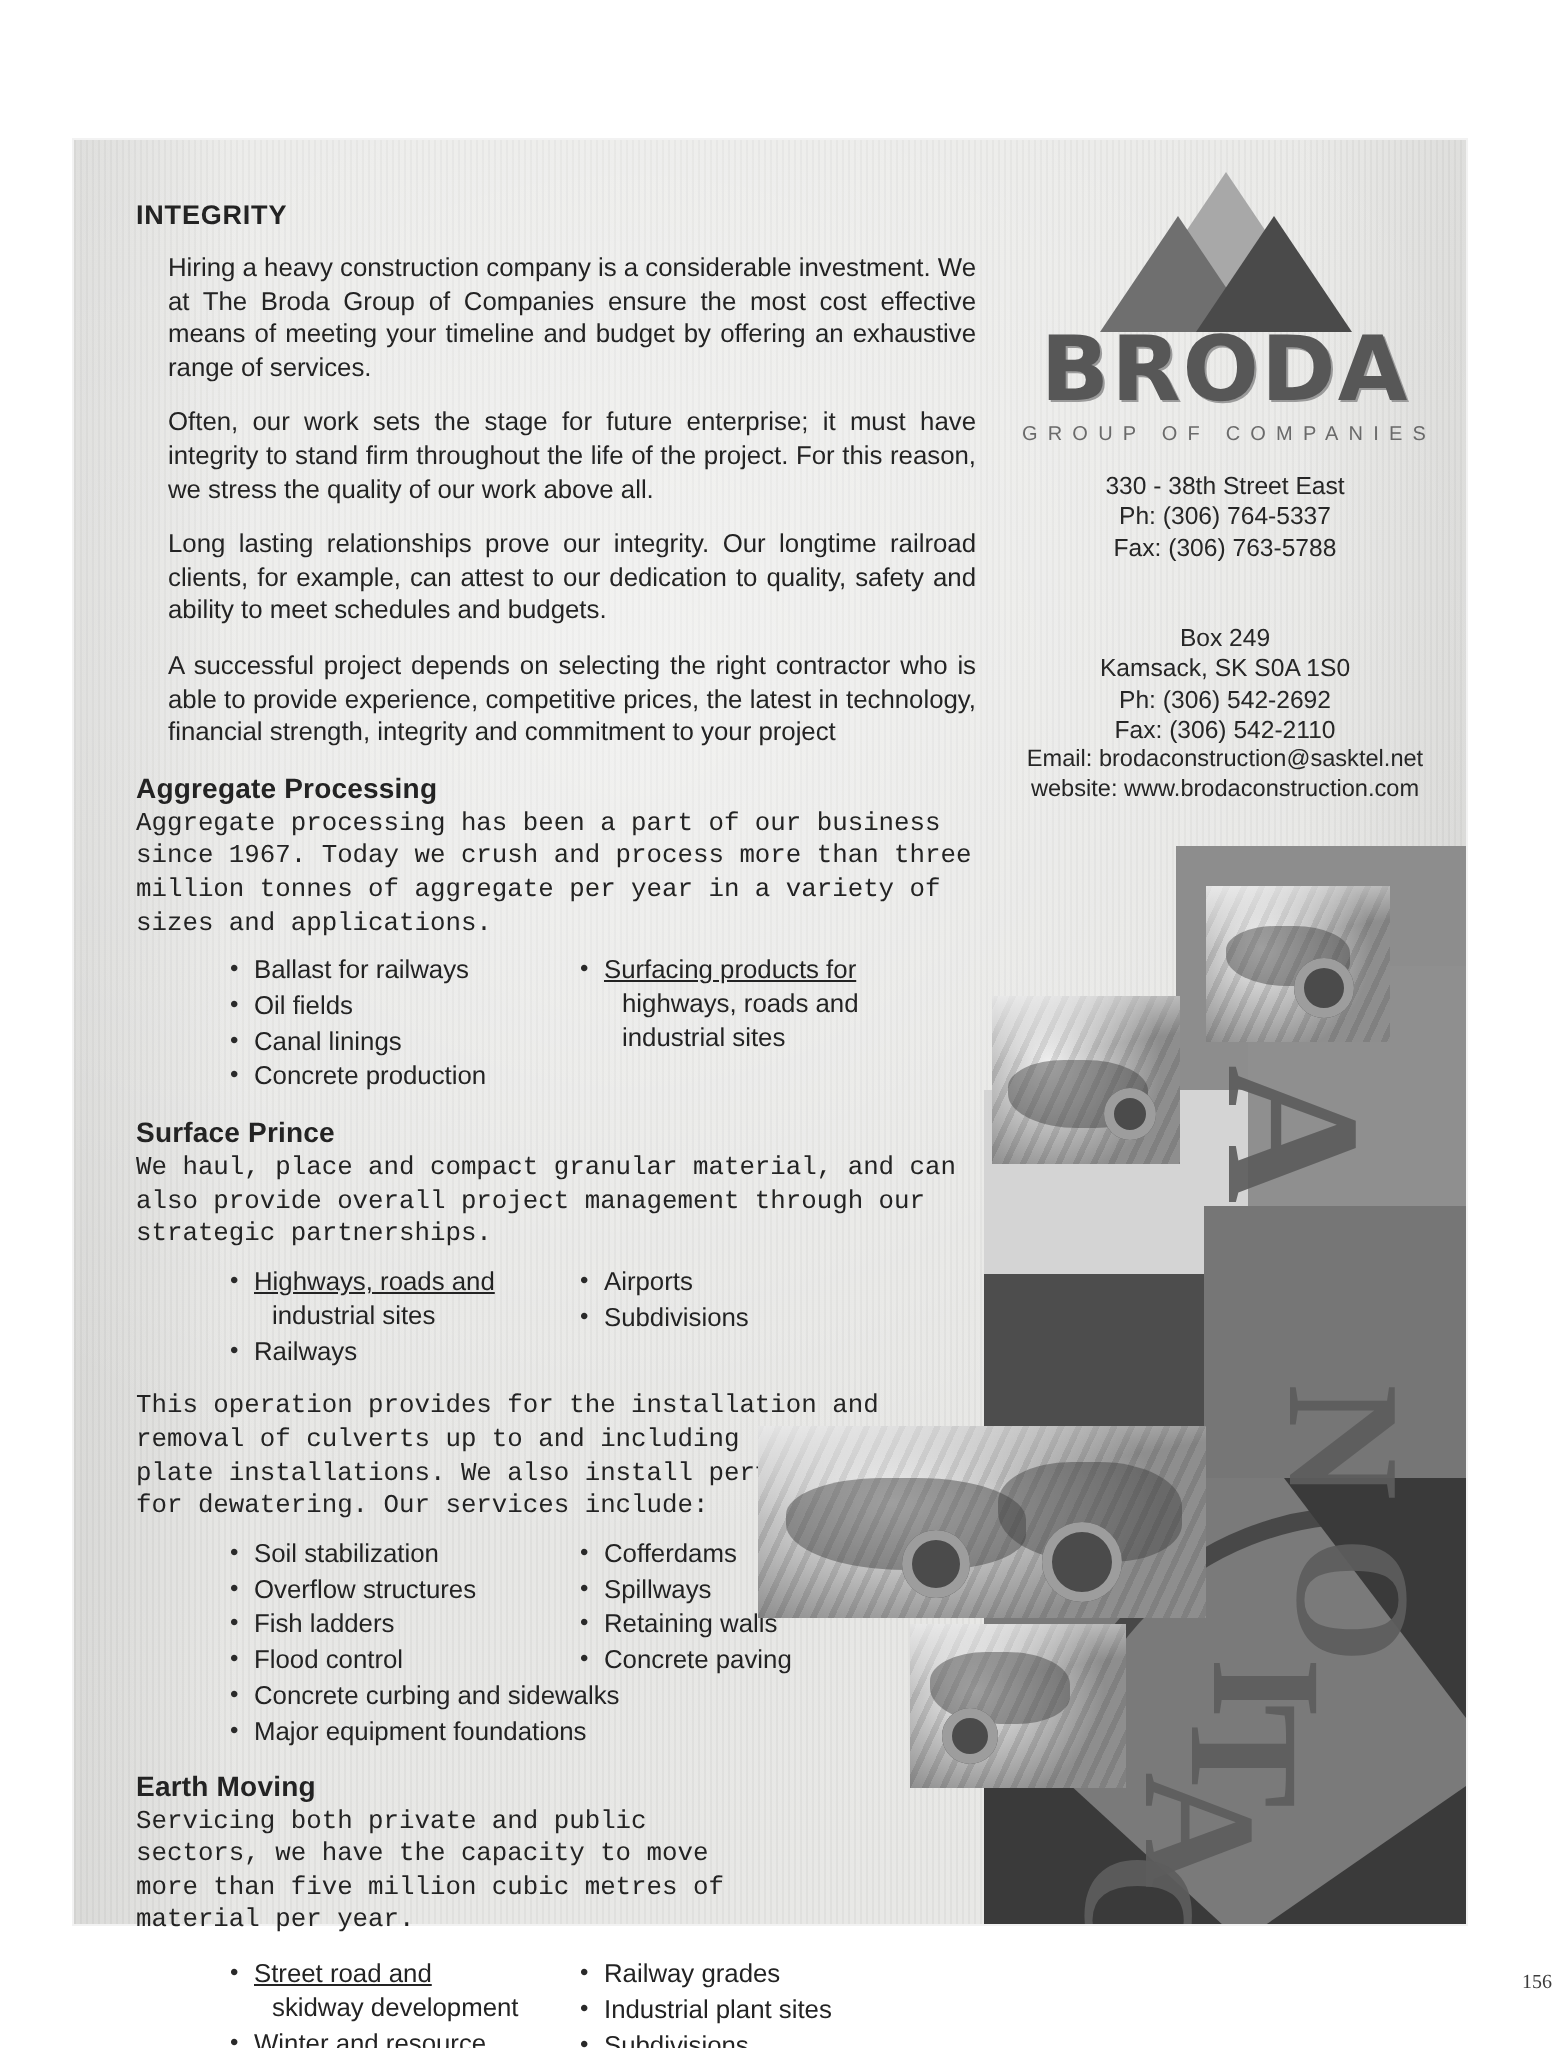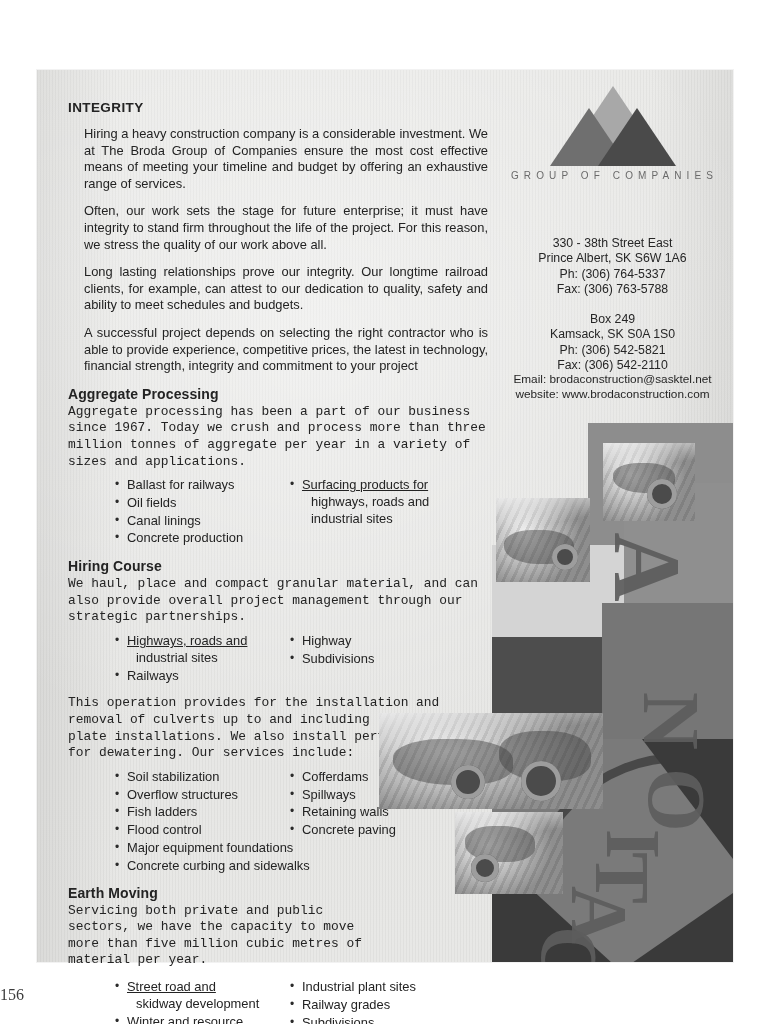--- a/index.html
+++ b/index.html
@@ -142,22 +142,22 @@
   .photo .blob{position:absolute;border-radius:40% 45% 38% 50%;background:rgba(60,60,60,.45);}
   .photo .wheel{position:absolute;border-radius:50%;background:#4b4b4b;box-shadow:inset 0 0 0 5px #9d9d9d;}
 
   #photo-a{left:379px;top:713px;width:224px;height:96px;}
   #photo-b{left:455px;top:812px;width:108px;height:82px;}
   #photo-c{left:496px;top:498px;width:94px;height:84px;}
   #photo-d{left:603px;top:443px;width:92px;height:78px;}
 
   
   #page-num{
-    position:absolute;left:0;top:986px;width:776px;text-align:left;
-    font-family:"Liberation Serif",serif;font-size:16px;color:#3c3c3c;
+    position:absolute;left:0;top:986px;width:776px;text-align:right;
+    font-family:"Liberation Serif",serif;font-size:10px;color:#3c3c3c;
   }
   .ctext{display:block;text-decoration:underline;}
 </style>
 </head>
 <body>
 
 <div id="page-panel"></div>
 
 <div id="text-col">
 
@@ -183,35 +183,35 @@
       <ul class="bl">
         <li>
           <span class="ctext">Surfacing products for</span>
           <span class="cont">highways, roads and</span>
           <span class="cont">industrial sites</span>
         </li>
       </ul>
     </div>
   </div>
 
-  <h2 class="sec-title">Hiring Course</h2>
+  <h2 class="sec-title">Surface Prince</h2>
   <p class="body nojust lead">We haul, place and compact granular material, and can also provide overall project management through our strategic partnerships.</p>
   <div class="bul-wrap">
     <div class="bul-col c1">
       <ul class="bl">
         <li>
           <span class="ctext">Highways, roads and</span>
           <span class="cont">industrial sites</span>
         </li>
         <li>Railways</li>
       </ul>
     </div>
     <div class="bul-col c2">
       <ul class="bl">
-        <li>Highway</li>
+        <li>Airports</li>
         <li>Subdivisions</li>
       </ul>
     </div>
   </div>
 
   <p class="body nojust lead">This operation provides for the installation and removal of culverts up to and including large, multi-plate installations. We also install perforated drains for dewatering. Our services include:</p>
   <div class="bul-wrap">
     <div class="bul-col c1">
       <ul class="bl">
         <li>Soil stabilization</li>
@@ -224,22 +224,22 @@
       <ul class="bl">
         <li>Cofferdams</li>
         <li>Spillways</li>
         <li>Retaining walls</li>
         <li>Concrete paving</li>
       </ul>
     </div>
   </div>
   <div style="margin:-10px 0 10px 46px;">
     <ul class="bl">
+      <li class="wide">Concrete curbing and sidewalks</li>
       <li class="wide">Major equipment foundations</li>
-      <li class="wide">Concrete curbing and sidewalks</li>
     </ul>
   </div>
 
   <h2 class="sec-title">Earth Moving</h2>
   <p class="body nojust lead" style="width:300px;">Servicing both private and public sectors, we have the capacity to move more than five million cubic metres of material per year.</p>
   <div class="bul-wrap" style="margin-top:10px;">
     <div class="bul-col c1">
       <ul class="bl">
         <li>
           <span class="ctext">Street road and</span>
@@ -247,55 +247,55 @@
         </li>
         <li>
           <span class="ctext">Winter and resource</span>
           <span class="cont">development roads</span>
         </li>
 
       </ul>
     </div>
     <div class="bul-col c2">
       <ul class="bl">
+        <li>Railway grades</li>
         <li>Industrial plant sites</li>
-        <li>Railway grades</li>
         <li>Subdivisions</li>
         <li>Oil and gas leases</li>
         <li>Containment ponds</li>
         <li>Geomembrane installations</li>
 
       </ul>
     </div>
   </div>
 
 </div>
 
 <div id="rail">
 
   <div id="logo">
     <div class="tri-group">
       <span class="tri top"></span>
       <span class="tri left"></span>
       <span class="tri right"></span>
     </div>
+    <div id="brand-word">BRODA</div>
     <div id="brand-sub">GROUP OF COMPANIES</div>
   </div>
 
   <div id="contact1" class="contact-block">
     <div>330 - 38th Street East</div>
-    <div>Prince Albert, SK S6W 1A6</div>
     <div>Ph: (306) 764-5337</div>
     <div>Fax: (306) 763-5788</div>
   </div>
 
   <div id="contact2" class="contact-block">
     <div>Box 249</div>
     <div>Kamsack, SK S0A 1S0</div>
-    <div>Ph: (306) 542-5821</div>
+    <div>Ph: (306) 542-2692</div>
     <div>Fax: (306) 542-2110</div>
   </div>
 
   <div id="contact3" class="contact-block">
     <div>Email: brodaconstruction@sasktel.net</div>
     <div>website: www.brodaconstruction.com</div>
   </div>
 
   <div id="rail-art">
     <span class="band b1"></span>

